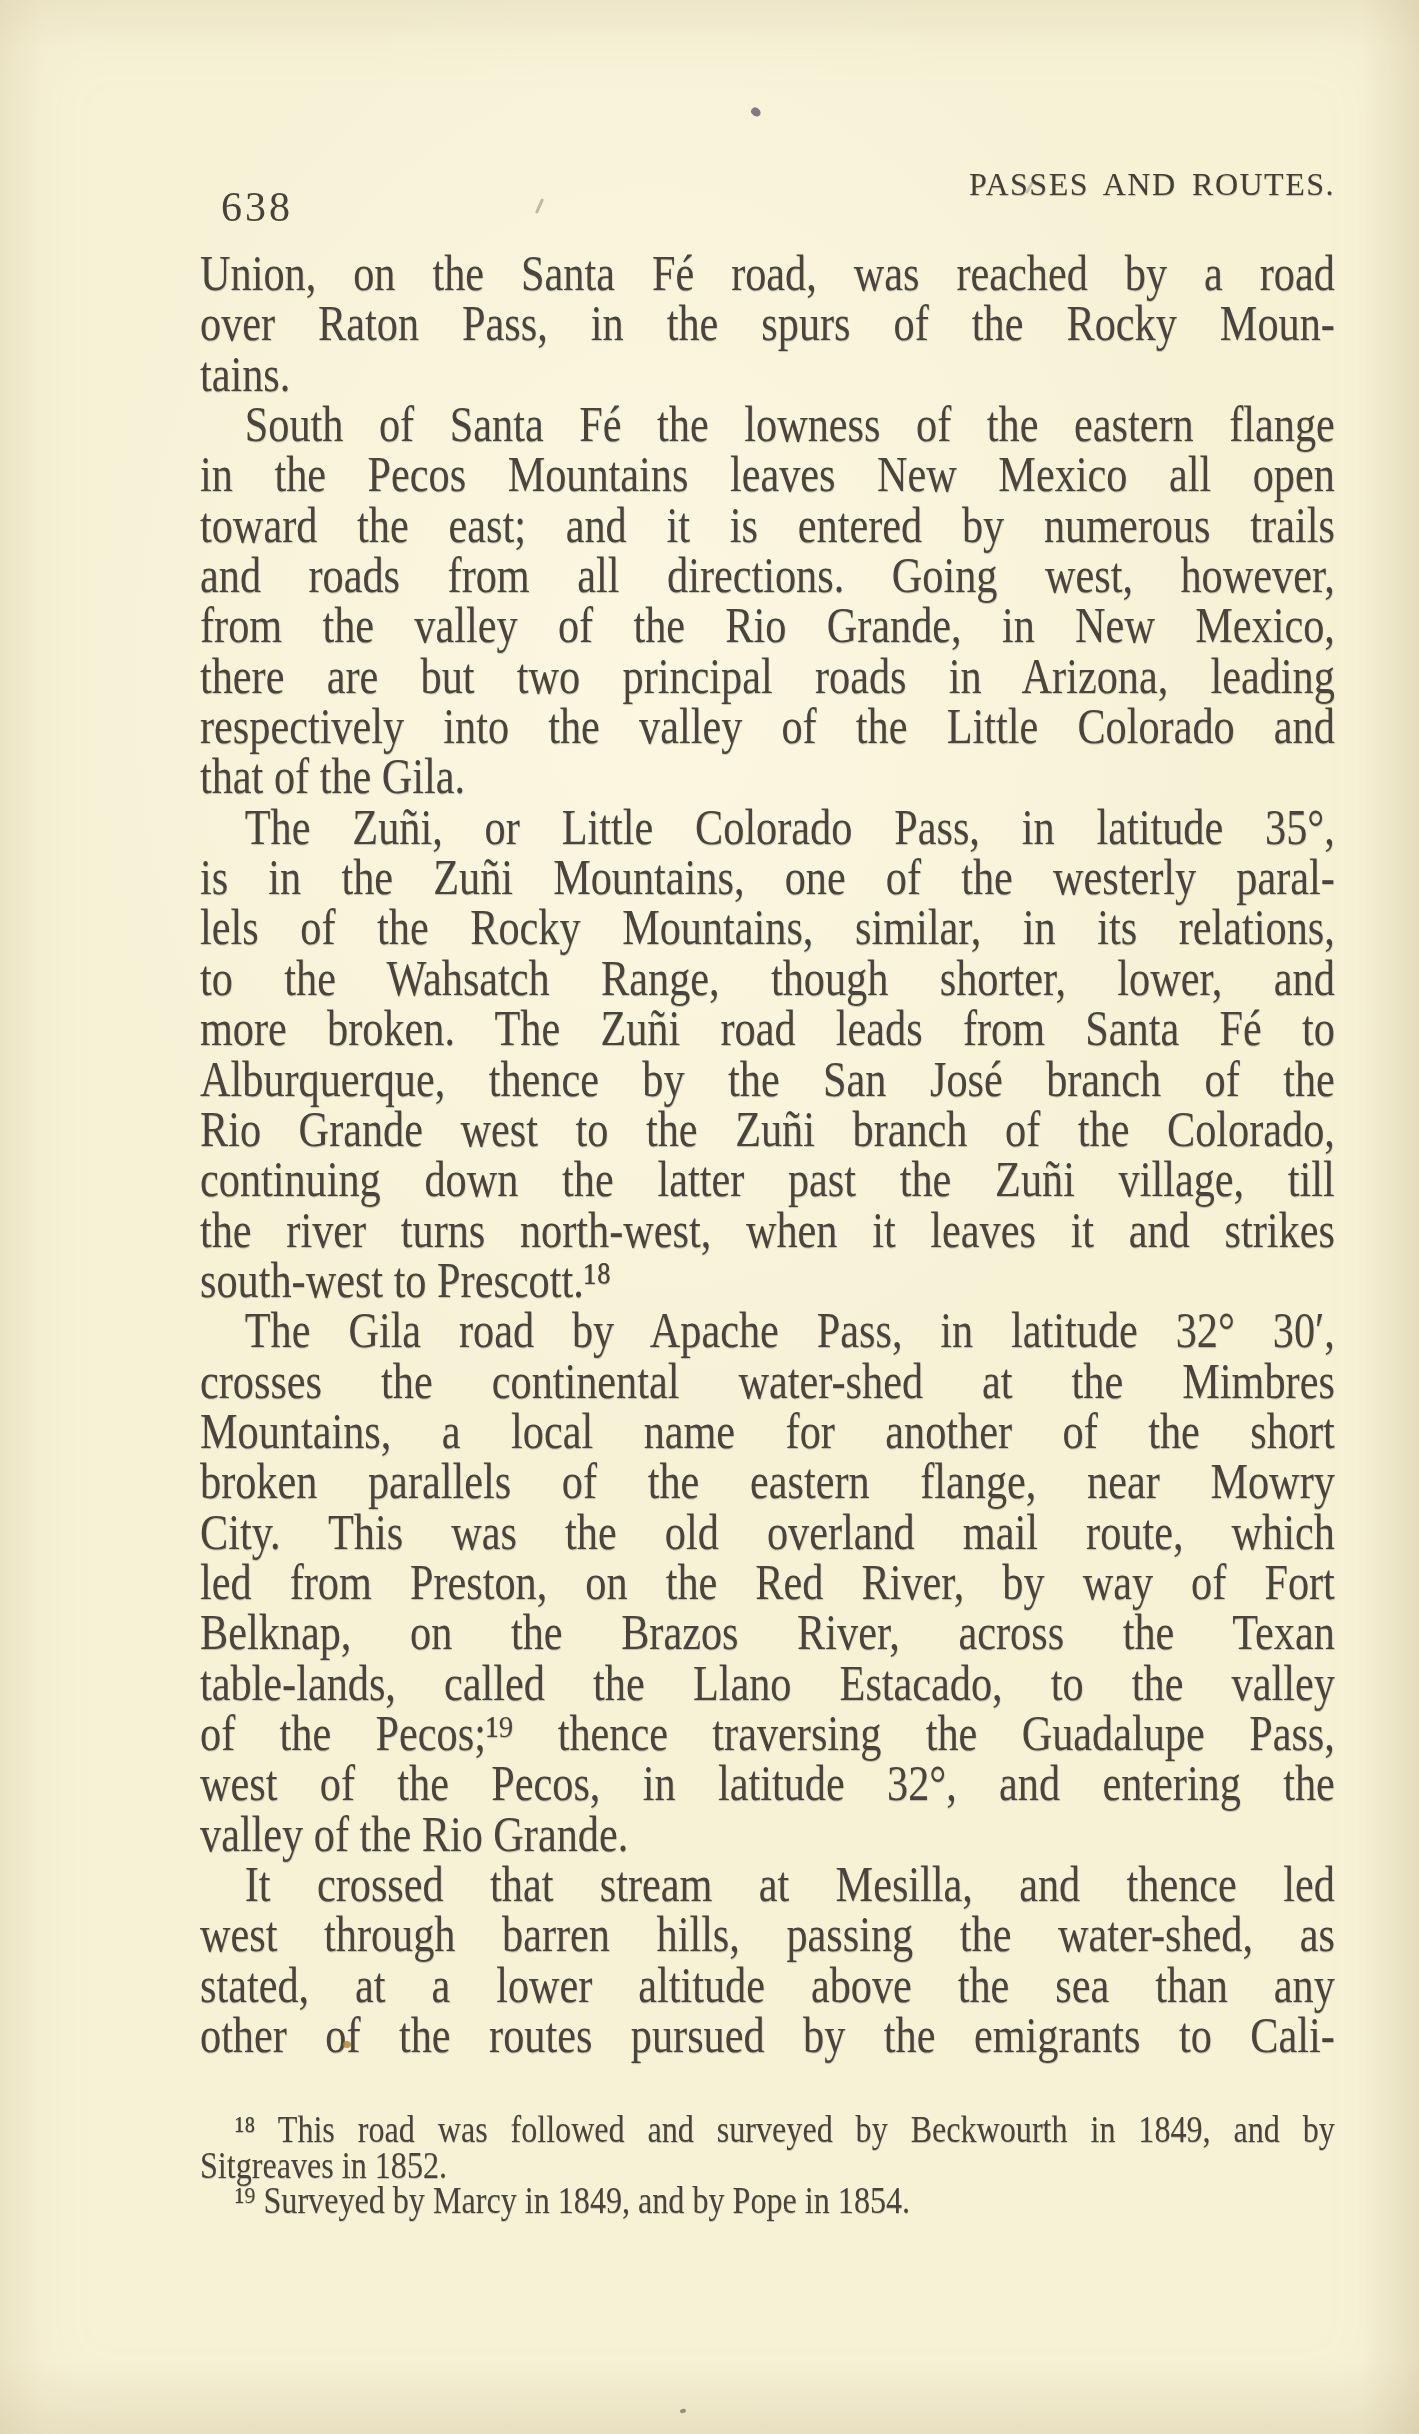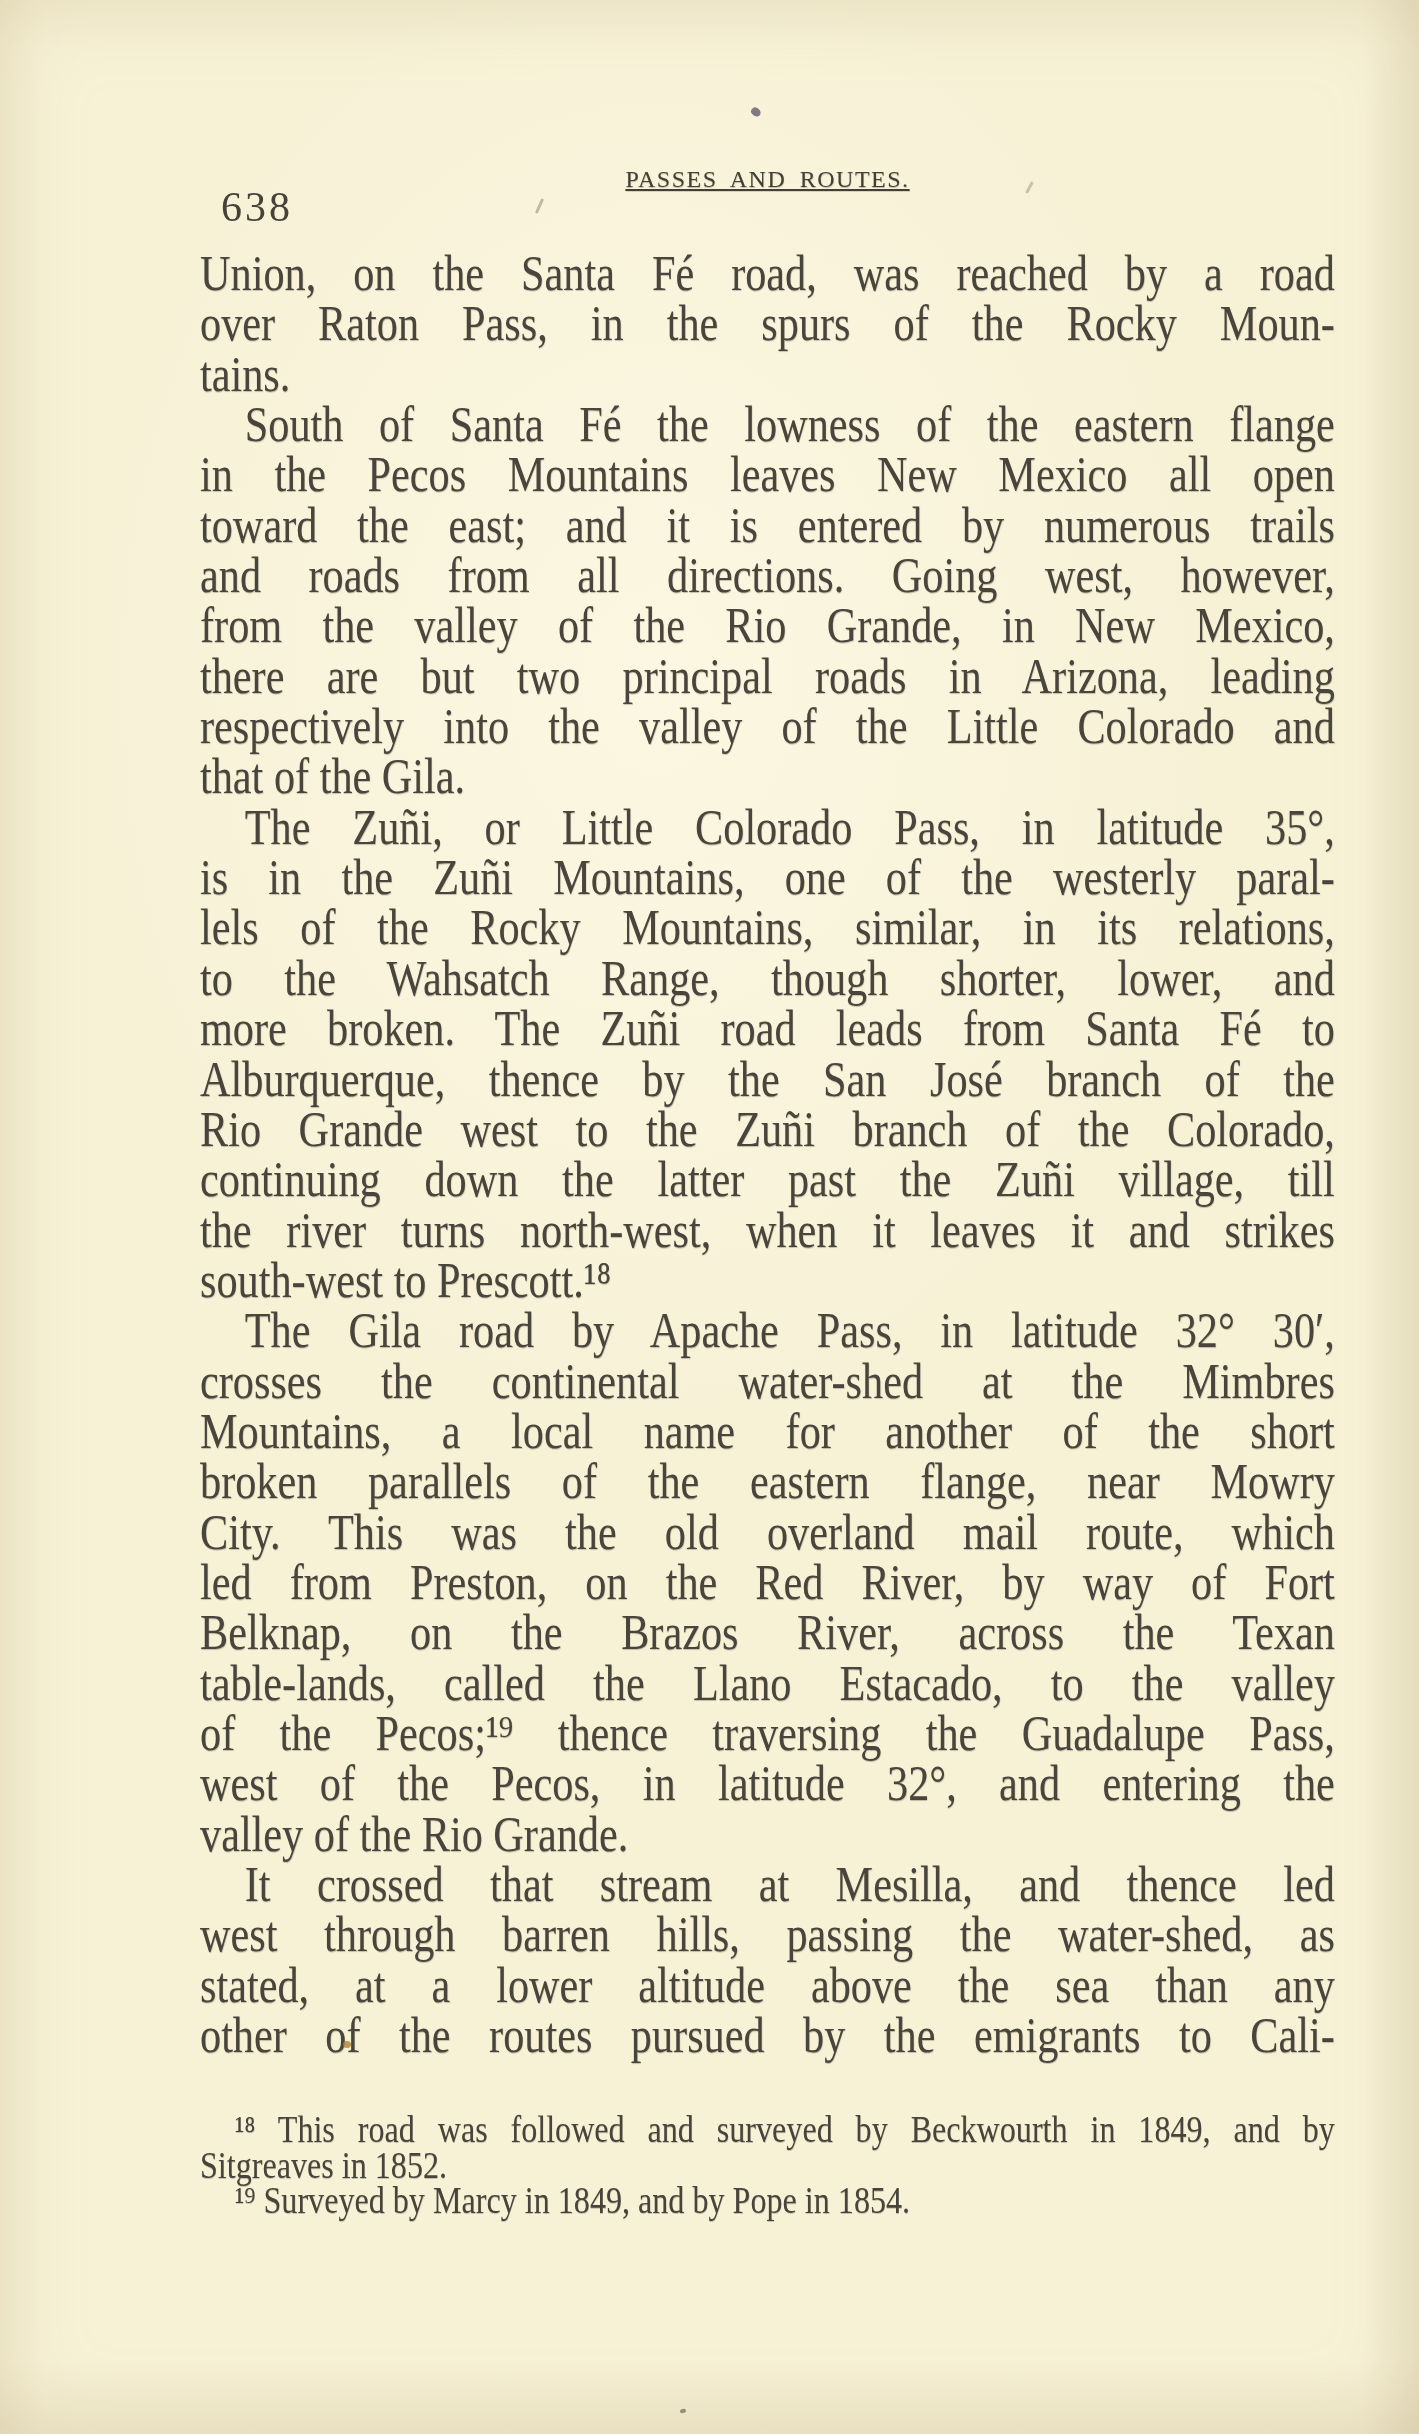--- a/index.html
+++ b/index.html
@@ -27,27 +27,26 @@
     font-size: 42px;
     letter-spacing: 3px;
     color: #474239;
     margin-left: 31px;
   }
   .running-header {
     position: absolute;
     left: 200px;
     top: 166px;
     width: 1135px;
-    text-align: center;
-    font-size: 24px;
+    text-align: right;
+    font-size: 32px;
     letter-spacing: 1.5px;
     word-spacing: 6px;
     color: #433f36;
     text-shadow: 0.4px 0.6px 0.8px rgba(62,56,46,0.30);
-    text-decoration: underline;
   }
   .body-text {
     position: absolute;
     left: 200px;
     top: 248px;
     width: 1343px;
     transform: scaleX(0.845);
     transform-origin: 0 0;
     font-size: 50px;
     line-height: 50.35px;

